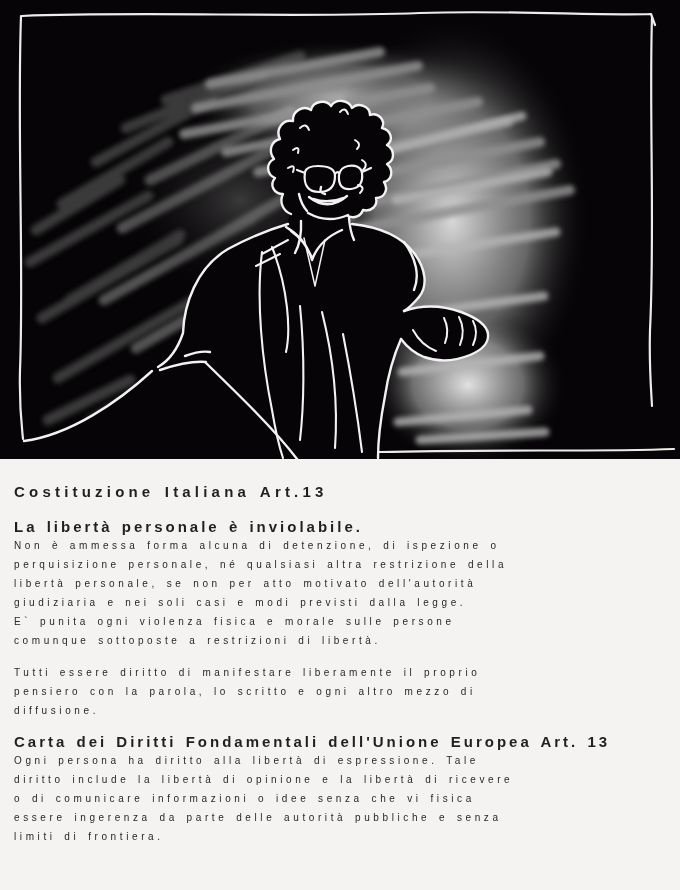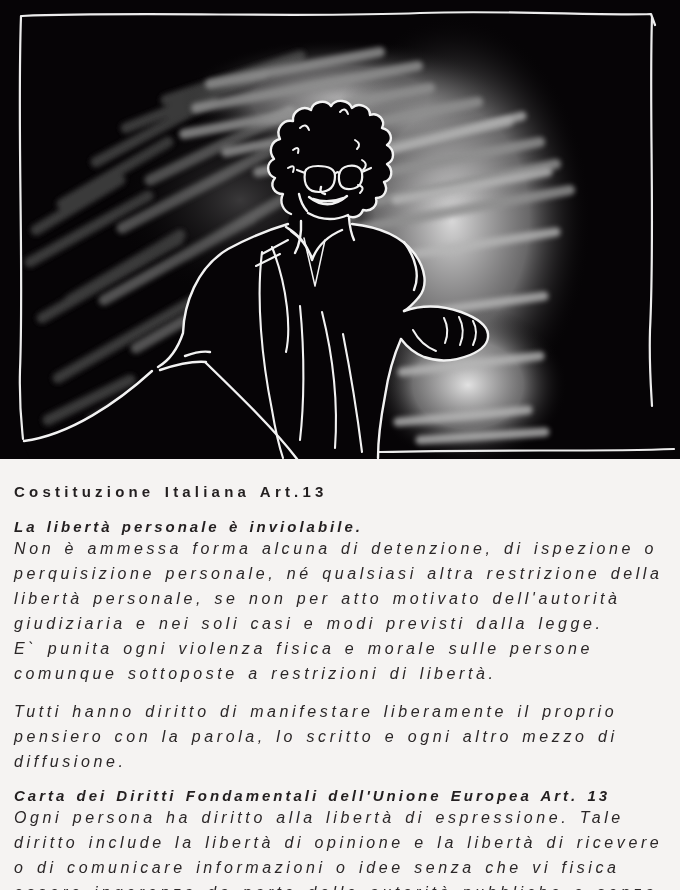--- a/index.html
+++ b/index.html
@@ -20,33 +20,33 @@
 
   .text-area { padding: 24px 10px 0 14px; color: var(--text, #2b2728); }
 
   .heading {
     margin: 0 0 17px 0;
     font-size: 15px; font-weight: 700;
     letter-spacing: 4.2px; word-spacing: 2px;
     line-height: 18px; color: var(--heading_text, #231f20);
     white-space: nowrap;
   }
-  .para { margin: 8px 0 13px 0; font-style: italic; }
+  .para { margin: 8px 0 13px 0; }
   .lead {
     margin: 0;
     font-size: 15px; font-weight: 700;
     letter-spacing: 3px; word-spacing: 2px;
     line-height: 18px; color: var(--heading_text, #231f20);
     white-space: nowrap;
   }
   .lines {
     margin: 0;
-    font-size: 16px; font-weight: 400;
+    font-size: 10px; font-weight: 400;
     letter-spacing: 3.6px; word-spacing: 2.4px;
-    line-height: 25px;
+    line-height: 19px;
     white-space: pre-line;
   }
 </style>
 </head>
 <body>
 
 <div class="page">
 
   <div class="art">
     <svg viewBox="0 0 680 459" width="680" height="459" xmlns="http://www.w3.org/2000/svg">
@@ -178,21 +178,21 @@
       <p class="lead">La libertà personale è inviolabile.</p>
       <p class="lines">Non è ammessa forma alcuna di detenzione, di ispezione o
 perquisizione personale, né qualsiasi altra restrizione della
 libertà personale, se non per atto motivato dell'autorità
 giudiziaria e nei soli casi e modi previsti dalla legge.
 E` punita ogni violenza fisica e morale sulle persone
 comunque sottoposte a restrizioni di libertà.</p>
     </section>
 
     <section class="para">
-      <p class="lines">Tutti hanno diritto di manifestare liberamente il proprio
+      <p class="lines">Tutti essere diritto di manifestare liberamente il proprio
 pensiero con la parola, lo scritto e ogni altro mezzo di
 diffusione.</p>
     </section>
 
     <section class="para">
       <p class="lead">Carta dei Diritti Fondamentali dell'Unione Europea Art. 13</p>
       <p class="lines">Ogni persona ha diritto alla libertà di espressione. Tale
 diritto include la libertà di opinione e la libertà di ricevere
 o di comunicare informazioni o idee senza che vi fisica
 essere ingerenza da parte delle autorità pubbliche e senza

